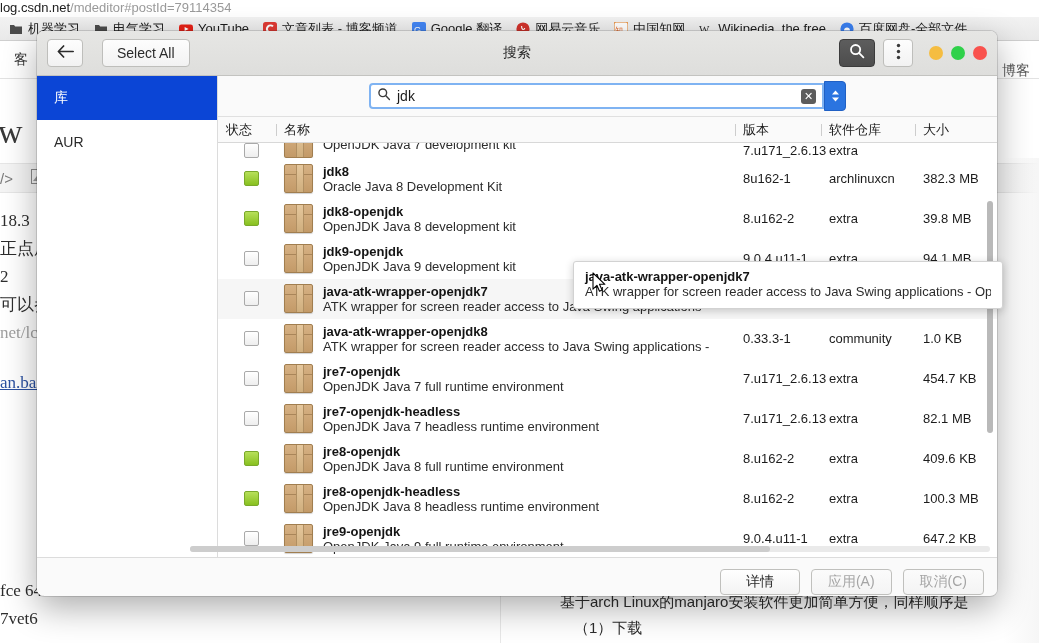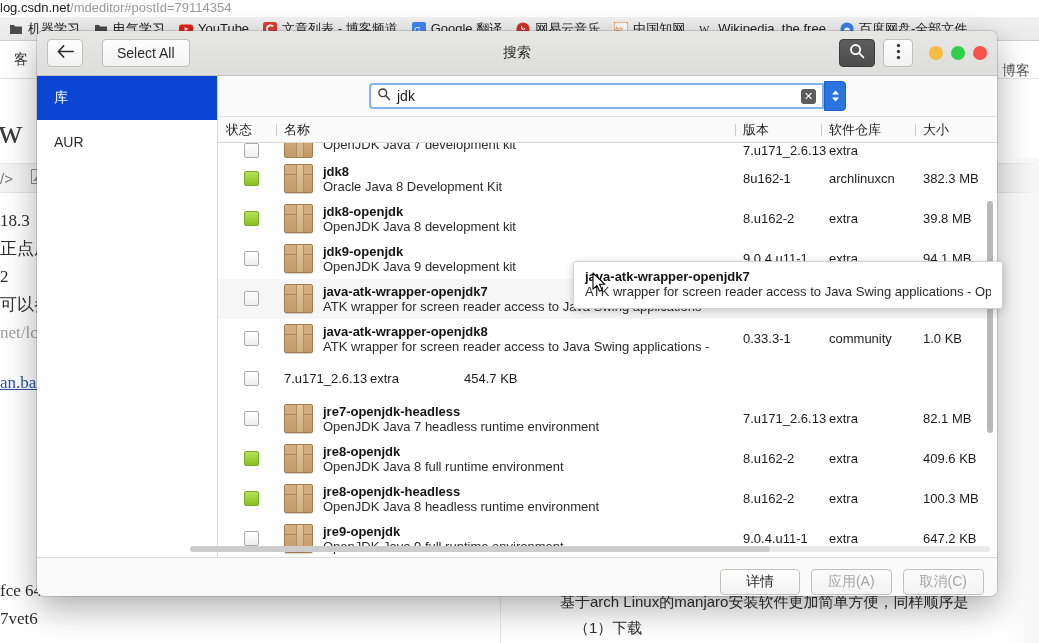--- a/index.html
+++ b/index.html
@@ -572,20 +572,27 @@
             </div>
             <div class="cell c-ver">0.33.3-1</div>
             <div class="cell c-repo">community</div>
             <div class="cell c-size">1.0 KB</div>
           </div>
 
           <div class="row">
             <div class="cell c-state">
               <span class="chk"></span>
             </div>
+            <div class="cell c-name">
+              <span class="pkg-ico"></span>
+              <span class="pkg-txt">
+                <div class="pkg-name">jre7-openjdk</div>
+                <div class="pkg-desc">OpenJDK Java 7 full runtime environment</div>
+              </span>
+            </div>
             <div class="cell c-ver">7.u171_2.6.13</div>
             <div class="cell c-repo">extra</div>
             <div class="cell c-size">454.7 KB</div>
           </div>
 
           <div class="row">
             <div class="cell c-state">
               <span class="chk"></span>
             </div>
             <div class="cell c-name">

